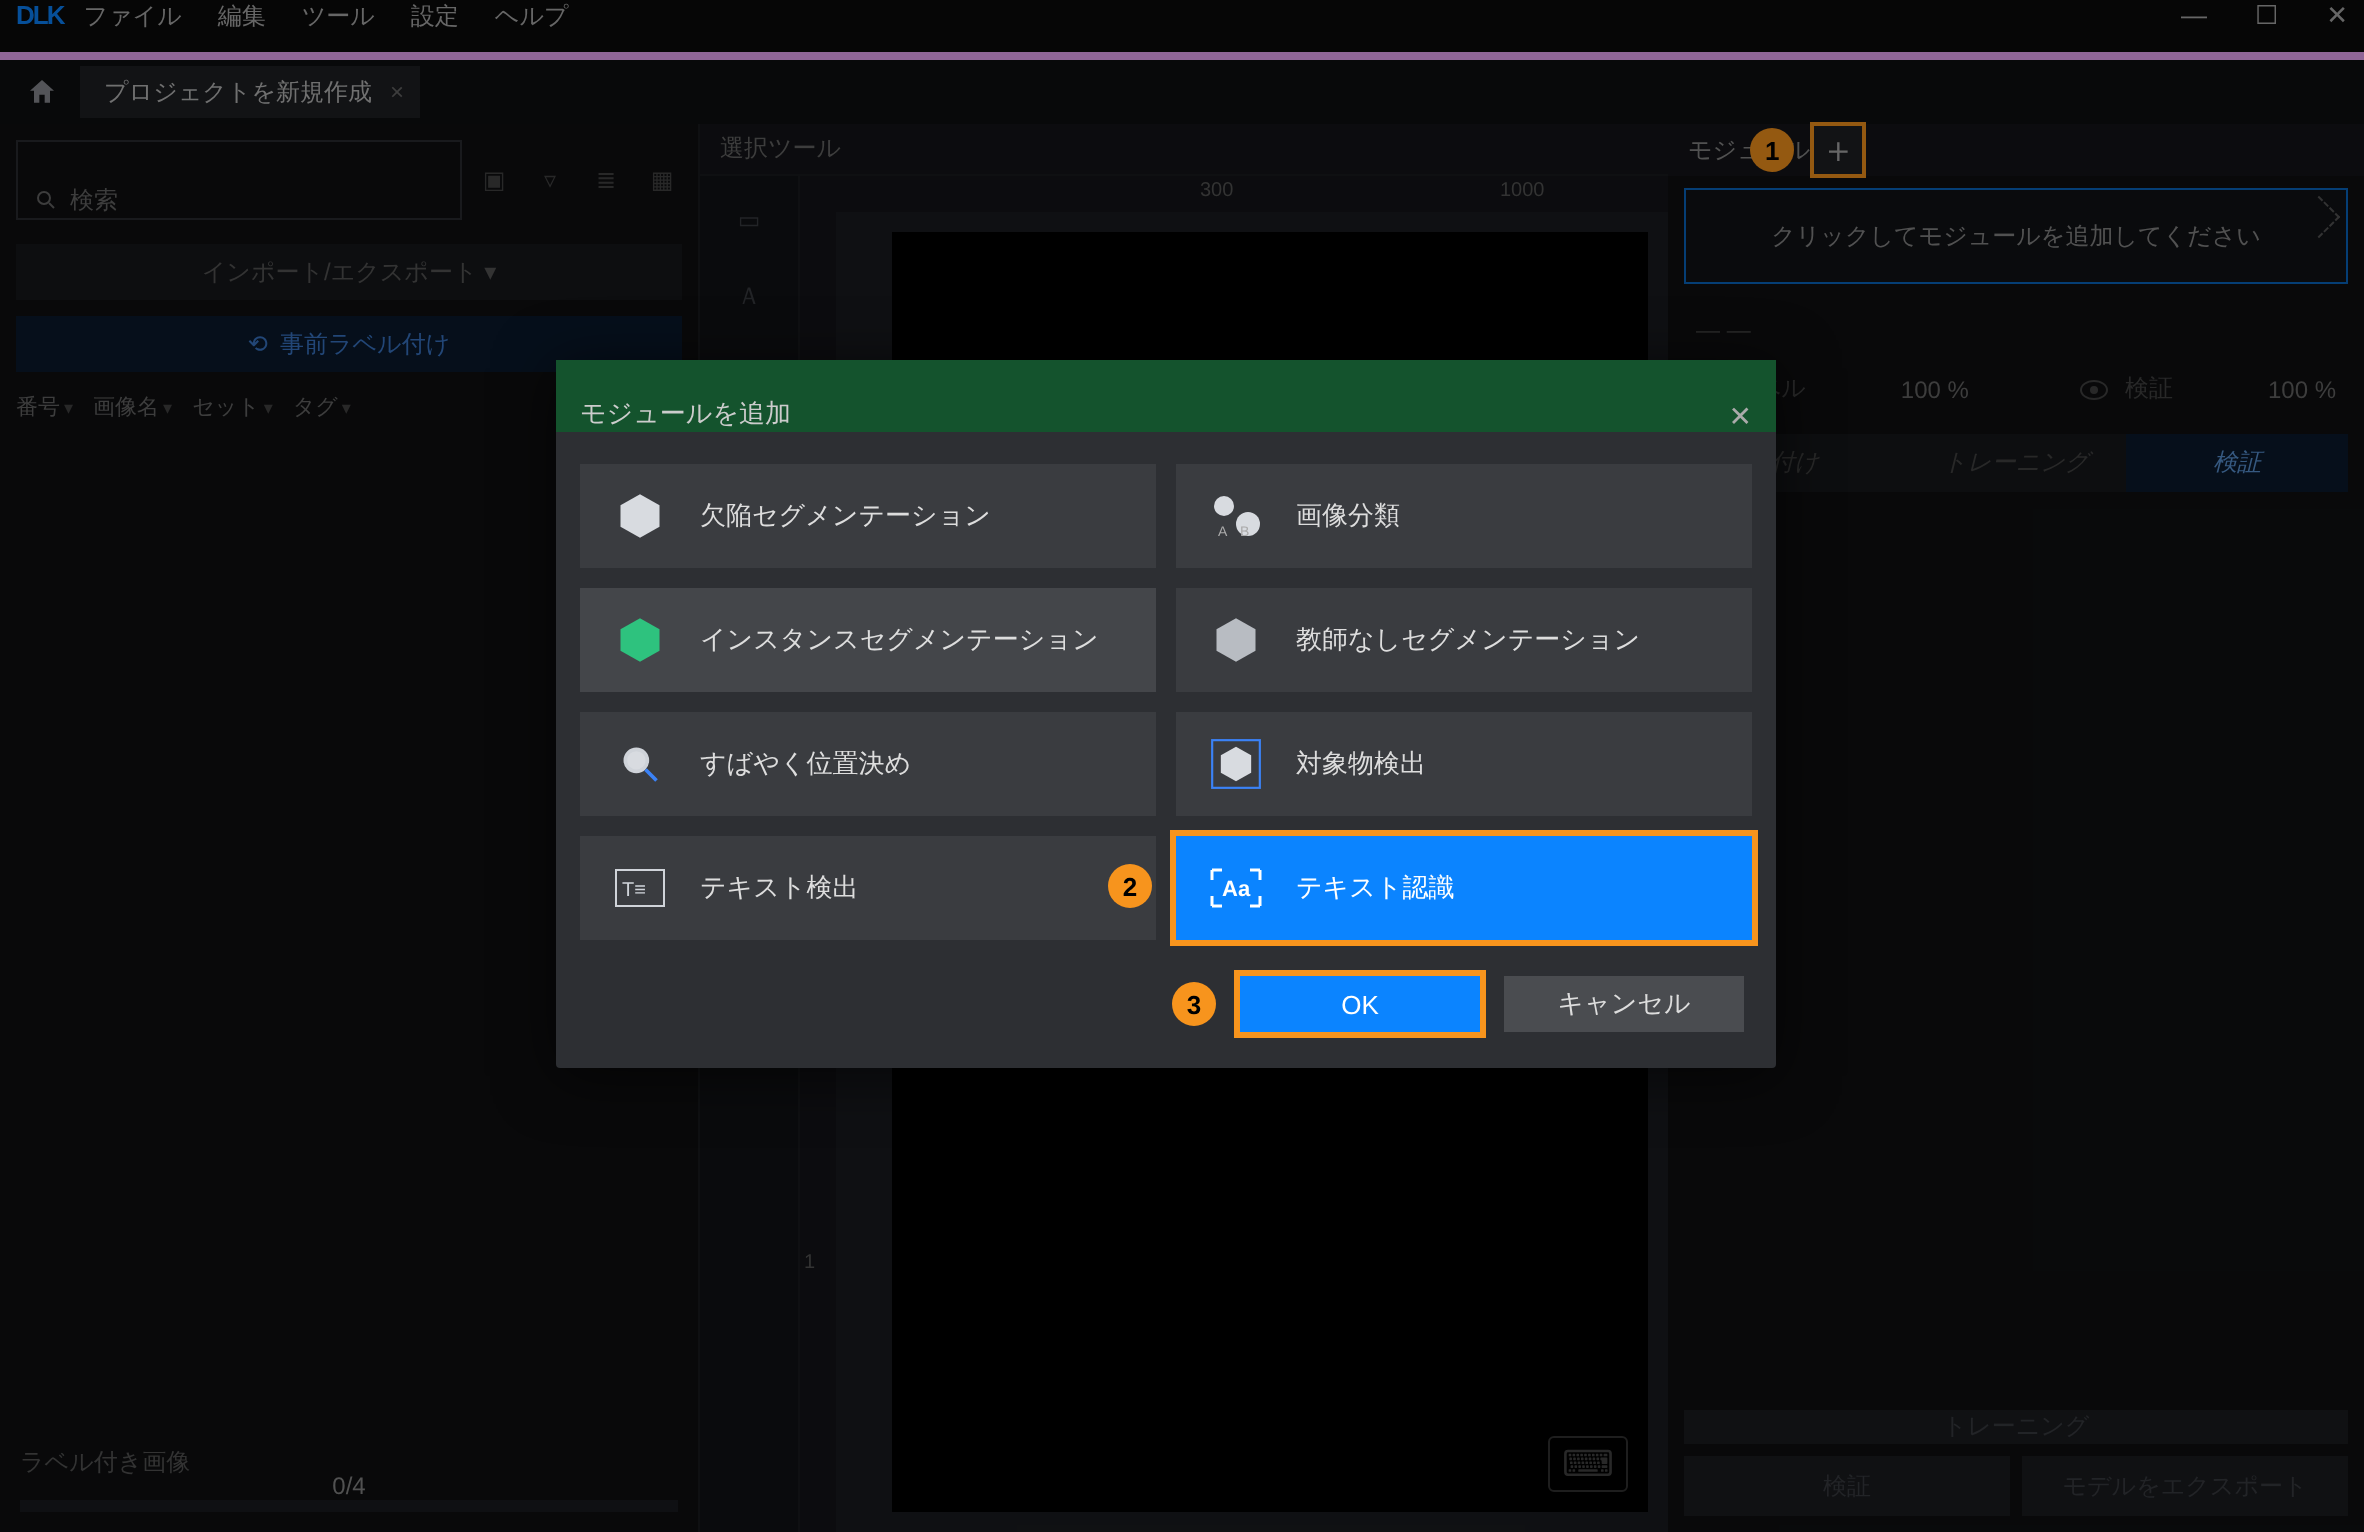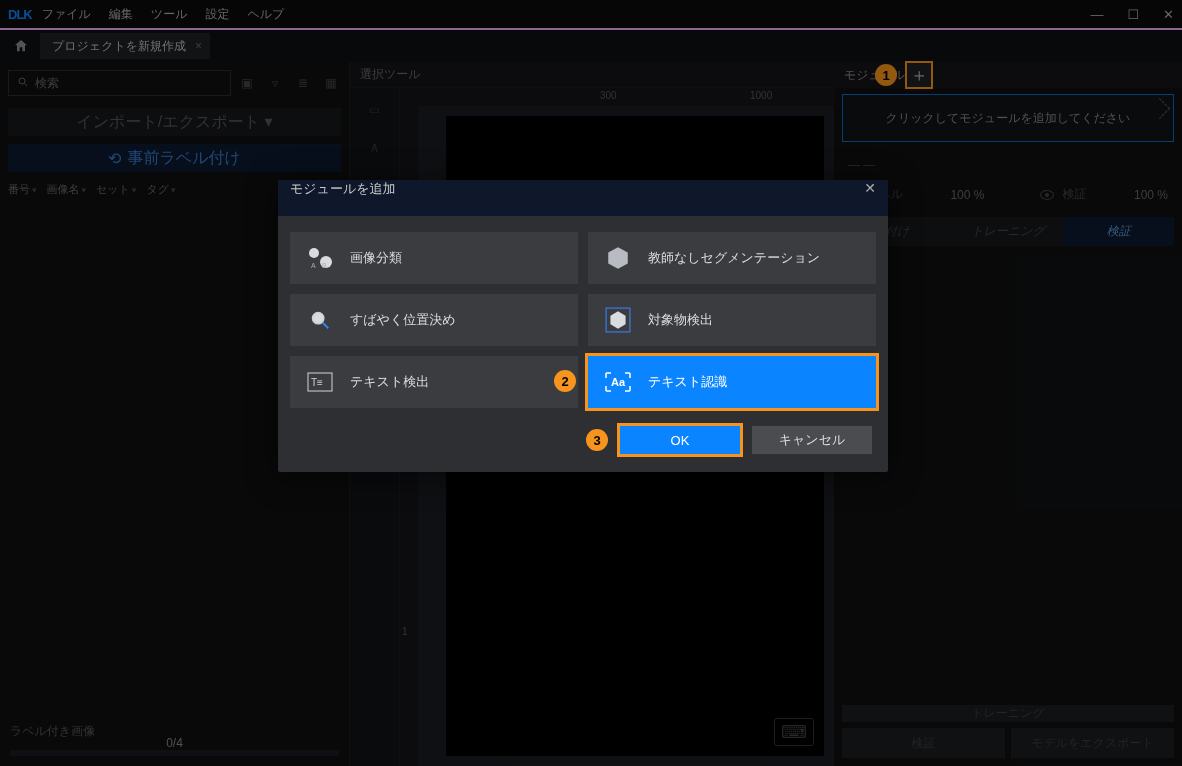--- a/index.html
+++ b/index.html
@@ -1,42 +1,42 @@
 <!DOCTYPE html>
 <html><head>
 <meta charset="utf-8">
 <style>
 * { box-sizing: border-box; margin: 0; padding: 0; font-family: "Meiryo", sans-serif; }
 body { background: #000; width: 1182px; height: 766px; overflow: hidden; position: relative; color: #ccc; font-size: 12px; }
 
 
-.titlebar { height: 30px; background: #0a0a0a; display: flex; align-items: center; padding: 0 8px; border-bottom: 2px solid #f0abfc; }
+.titlebar { height: 30px; background: #0a0a0a; display: flex; align-items: flex-start; padding: 0 8px; border-bottom: 4px solid #f0abfc; }
 .logo { color: #0b84ff; font-weight: bold; font-size: 13px; padding-right: 10px; letter-spacing: -1px; }
 .menu { display: flex; gap: 18px; color: #aaa; font-size: 12px; }
 .menu span { cursor: pointer; }
 .win-controls { margin-left: auto; display: flex; gap: 24px; color: #aaa; font-size: 13px; }
 
 
 .tabbar { height: 32px; background: #0e0f11; display: flex; align-items: center; padding: 0 10px; gap: 8px; }
 .home-icon { width: 22px; height: 22px; display: flex; align-items: center; justify-content: center; color: #9aa; }
 .tab { background: #1e2024; height: 26px; display: flex; align-items: center; padding: 0 24px 0 12px; color: #bbb; position: relative; }
 .tab .close { position: absolute; right: 8px; color: #666; font-size: 12px; }
 
 
 .main { display: flex; height: calc(100% - 62px); }
 .left { width: 350px; background: #0f1012; border-right: 1px solid #1a1b1e; display: flex; flex-direction: column; }
 .center { flex: 1; background: #0b0c0e; position: relative; display:flex; flex-direction:column;}
 .right { width: 348px; background: #0f1012; display: flex; flex-direction: column; }
 
 
 .search-row { display: flex; align-items: center; padding: 8px; gap: 6px; }
-.search-box { flex: 1; background: transparent; border: 1px solid #2a2c31; height: 26px; display: flex; align-items: center; padding: 0 8px; color: #666; gap:6px;}
+.search-box { flex: 1; background: transparent; border: 1px solid #2a2c31; height: 40px; display: flex; align-items: flex-end; padding: 0 8px; color: #666; gap:6px;}
 .mini-icons { display: flex; gap: 8px; color: #444; }
 .mini-icons span { width: 20px; height: 20px; display:flex;align-items:center;justify-content:center; border:1px solid transparent; }
-.import-btn, .prelabel-btn { height: 28px; margin: 4px 8px; background: #16181c; color: #555; display: flex; align-items: center; justify-content: center; font-size: 16px; text-align: right; }
+.import-btn, .prelabel-btn { height: 28px; margin: 4px 8px; background: #16181c; color: #555; display: flex; align-items: center; justify-content: center; font-size: 12px; text-align: right; }
 .prelabel-btn { background: #0a1a2e; color: #3a76c6; }
 .col-heads { display: flex; padding: 6px 8px; gap: 10px; color: #666; font-size: 11px; }
 .col-heads span::after { content: "▾"; font-size: 9px; margin-left:2px; color:#444;}
 .left-spacer { flex: 1; }
 .labeled-images { padding: 8px 10px; color: #555; font-size: 12px; }
 .progress-row { padding: 4px 10px 10px; }
 .progress { height: 6px; background: #1a1c20; }
 .progress-text { text-align: center; color: #888; margin-top: -16px; font-size:12px;}
 
 
@@ -65,21 +65,21 @@
 .r-tabs div{ flex:1; text-align:center; padding:6px 0; background:#16181c; color:#444; font-size:12px;}
 .r-tabs div.active{ background:#0a1a2e; color:#5a94d6;}
 .r-spacer{flex:1;}
 .big-btns{ padding:8px; display:flex; flex-direction:column; gap:6px;}
 .big-btns .row{display:flex; gap:6px;}
 .big-btn{ flex:1; height:30px; background:#1b1d21; color:#3a3c41; display:flex;align-items:center;justify-content:center; font-size:12px;}
 
 
 .modal-backdrop { position:absolute; inset:0; background:rgba(0,0,0,0.4);}
 .modal { position:absolute; left:278px; top:180px; width:610px; background:#2d2f33; border-radius:2px; box-shadow:0 4px 30px rgba(0,0,0,.6);}
-.modal-hdr { height:36px; background:#0f172a; display:flex; align-items:flex-start; padding:0 12px; color:#ccc; font-size:13px;}
+.modal-hdr { height:36px; background:#14532d; display:flex; align-items:flex-end; padding:0 12px; color:#ccc; font-size:13px;}
 .modal-hdr .x { margin-left:auto; color:#aaa; cursor:pointer; font-size:14px;}
 .modal-body { padding:16px 12px 10px; display:grid; grid-template-columns:1fr 1fr; gap:10px;}
 .opt { height:52px; background:#3a3c40; display:flex; align-items:center; padding:0 14px; gap:14px; color:#ddd; font-size:13px; cursor:pointer; position:relative;}
 .opt.light { background:#44464a;}
 .opt.selected { background:#0b84ff; color:#fff; }
 .opt.selected-border{ outline:3px solid #f7941d;}
 .opt .ico { width:32px; height:32px; display:flex;align-items:center;justify-content:center; }
 .callout-2 { position:absolute; left:-34px; top:14px; width:22px;height:22px;border-radius:50%;background:#f7941d;color:#000;display:flex;align-items:center;justify-content:center;font-weight:bold;font-size:13px;}
 .modal-ftr { display:flex; justify-content:flex-end; gap:12px; padding:8px 16px 18px; align-items:center;}
 .btn { width:120px; height:28px; display:flex;align-items:center;justify-content:center; font-size:13px; cursor:pointer;}
@@ -218,29 +218,45 @@
 
 <div class="modal-backdrop"></div>
 <div class="modal">
   <div class="modal-hdr">
     <span>モジュールを追加</span>
     <span class="x">✕</span>
   </div>
   <div class="modal-body">
     <div class="opt">
       <span class="ico">
+          <svg width="26" height="26" viewBox="0 0 24 24">
+            <polygon points="12,2 21,7 21,17 12,22 3,17 3,7" fill="#d8dbe0"></polygon>
+          </svg>
+        </span>
+      <span>欠陥セグメンテーション</span>
+    </div>
+    <div class="opt">
+      <span class="ico">
           <svg width="28" height="24" viewBox="0 0 28 24" fill="#d8dbe0">
             <circle cx="8" cy="7" r="5"></circle>
             <circle cx="20" cy="16" r="6"></circle>
             <text x="5" y="22" font-size="7" fill="#aaa">A</text>
             <text x="16" y="22" font-size="7" fill="#aaa">B</text>
           </svg>
         </span>
       <span>画像分類</span>
     </div>
+    <div class="opt light">
+      <span class="ico">
+          <svg width="26" height="26" viewBox="0 0 24 24">
+            <polygon points="12,2 21,7 21,17 12,22 3,17 3,7" fill="#2ec27e"></polygon>
+          </svg>
+        </span>
+      <span>インスタンスセグメンテーション</span>
+    </div>
     <div class="opt">
       <span class="ico">
           <svg width="26" height="26" viewBox="0 0 24 24">
             <polygon points="12,2 21,7 21,17 12,22 3,17 3,7" fill="#b8bcc2"></polygon>
           </svg>
         </span>
       <span>教師なしセグメンテーション</span>
     </div>
     <div class="opt">
       <span class="ico">

